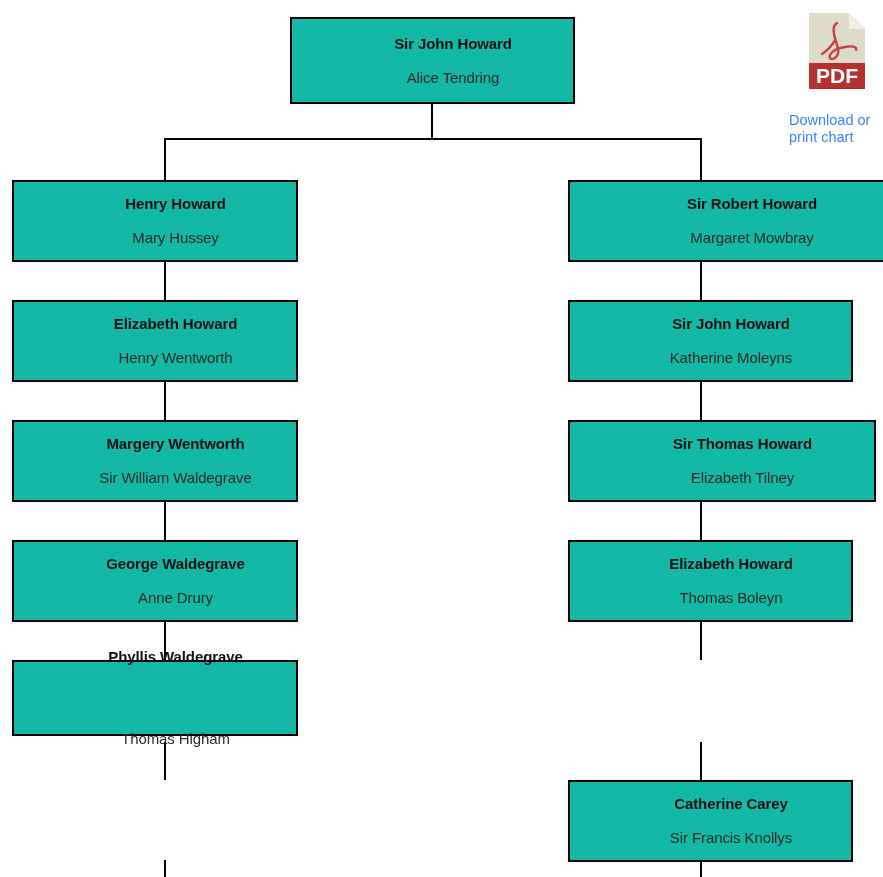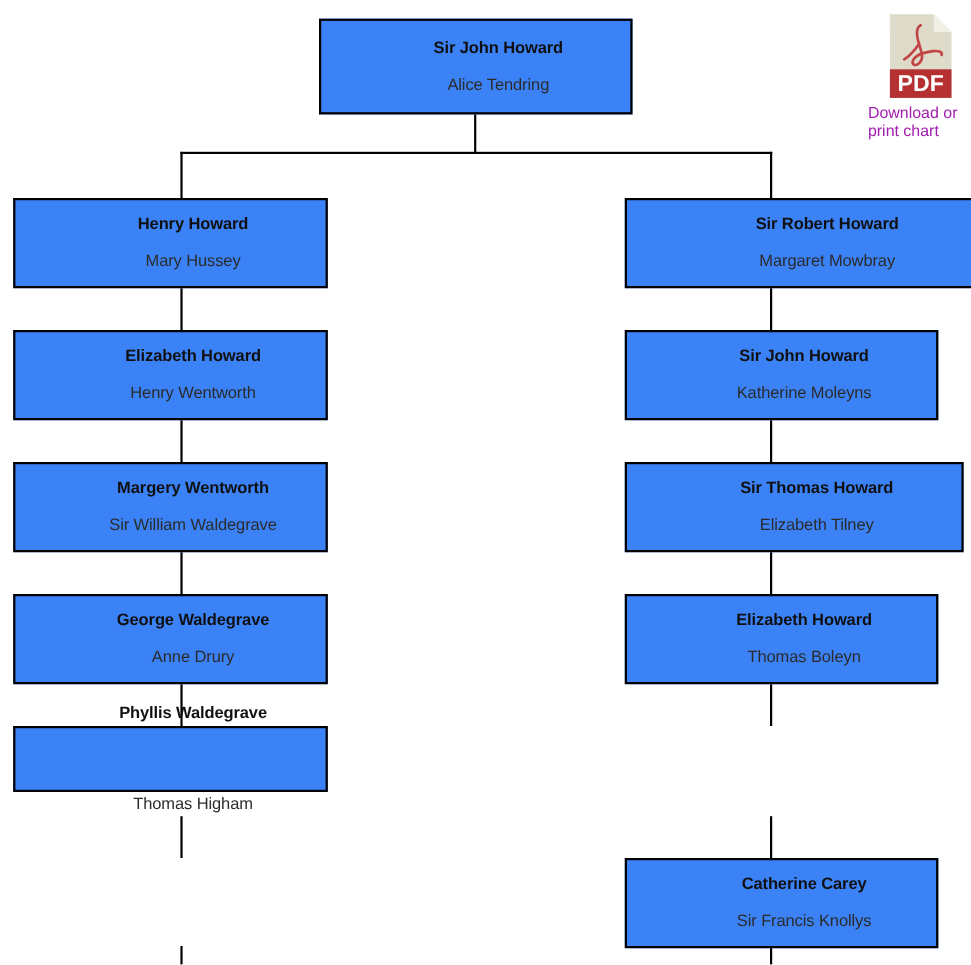--- a/index.html
+++ b/index.html
@@ -17,21 +17,21 @@
     width: 883px;
     height: 877px;
     overflow: hidden;
     background: #ffffff;
   }
 
   
   .person-box {
     position: absolute;
     box-sizing: border-box;
-    background: #3b82f6;
+    background: #14b8a6;
     border: 2px solid #000000;
     display: flex;
     flex-direction: column;
     align-items: center;
     justify-content: center;
     text-align: center;
     z-index: 3;
     padding-left: 41px;
   }
   .person-name {
@@ -78,24 +78,24 @@
     width: 95px;
     height: 86px;
     display: flex;
     align-items: center;
     justify-content: center;
   }
   #pdf-link-text {
     display: block;
     font-size: 14.5px;
     line-height: 17px;
-    color: #a21caf;
+    color: #3b82f6;
     font-family: "Liberation Sans", sans-serif;
     text-decoration: none;
-    margin-top: 1px;
+    margin-top: 18px;
   }
 </style>
 </head>
 <body>
 
 <div id="chart-root">
 
   <a id="pdf-widget" href="#">
     <span class="pdf-icon-wrap">
       <svg width="60" height="80" viewBox="0 0 60 80" xmlns="http://www.w3.org/2000/svg">
@@ -154,21 +154,21 @@
     <div class="person-spouse">Henry Wentworth</div>
   </div>
   <div class="person-box" style="left:12px; top:420px; width:286px; height:82px;">
     <div class="person-name">Margery Wentworth</div>
     <div class="person-spouse">Sir William Waldegrave</div>
   </div>
   <div class="person-box" style="left:12px; top:540px; width:286px; height:82px;">
     <div class="person-name">George Waldegrave</div>
     <div class="person-spouse">Anne Drury</div>
   </div>
-  <div class="person-box" style="left:12px; top:660px; width:286px; height:60px;gap:48px;">
+  <div class="person-box" style="left:12px; top:660px; width:286px; height:76px;gap:48px;">
     <div class="person-name">Phyllis Waldegrave</div>
     <div class="person-spouse">Thomas Higham</div>
   </div>
 
   <div class="person-box" style="left:568px; top:180px; width:327px; height:82px;">
     <div class="person-name">Sir Robert Howard</div>
     <div class="person-spouse">Margaret Mowbray</div>
   </div>
   <div class="person-box" style="left:568px; top:300px; width:285px; height:82px;">
     <div class="person-name">Sir John Howard</div>

